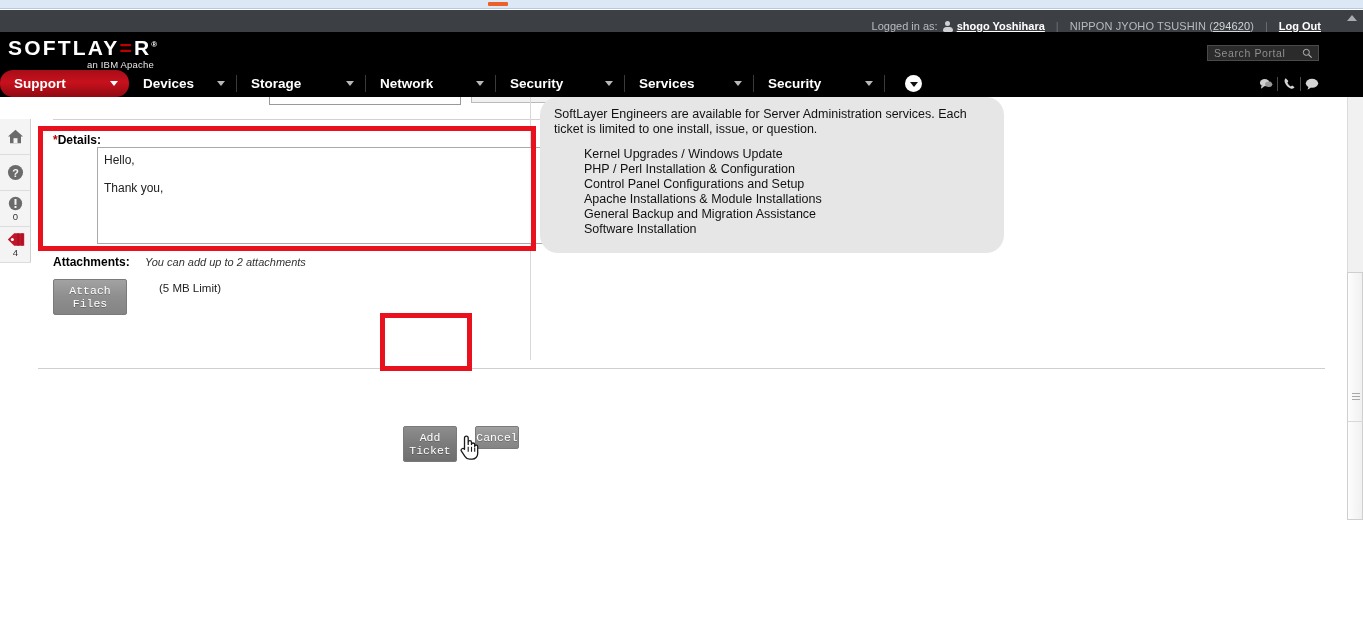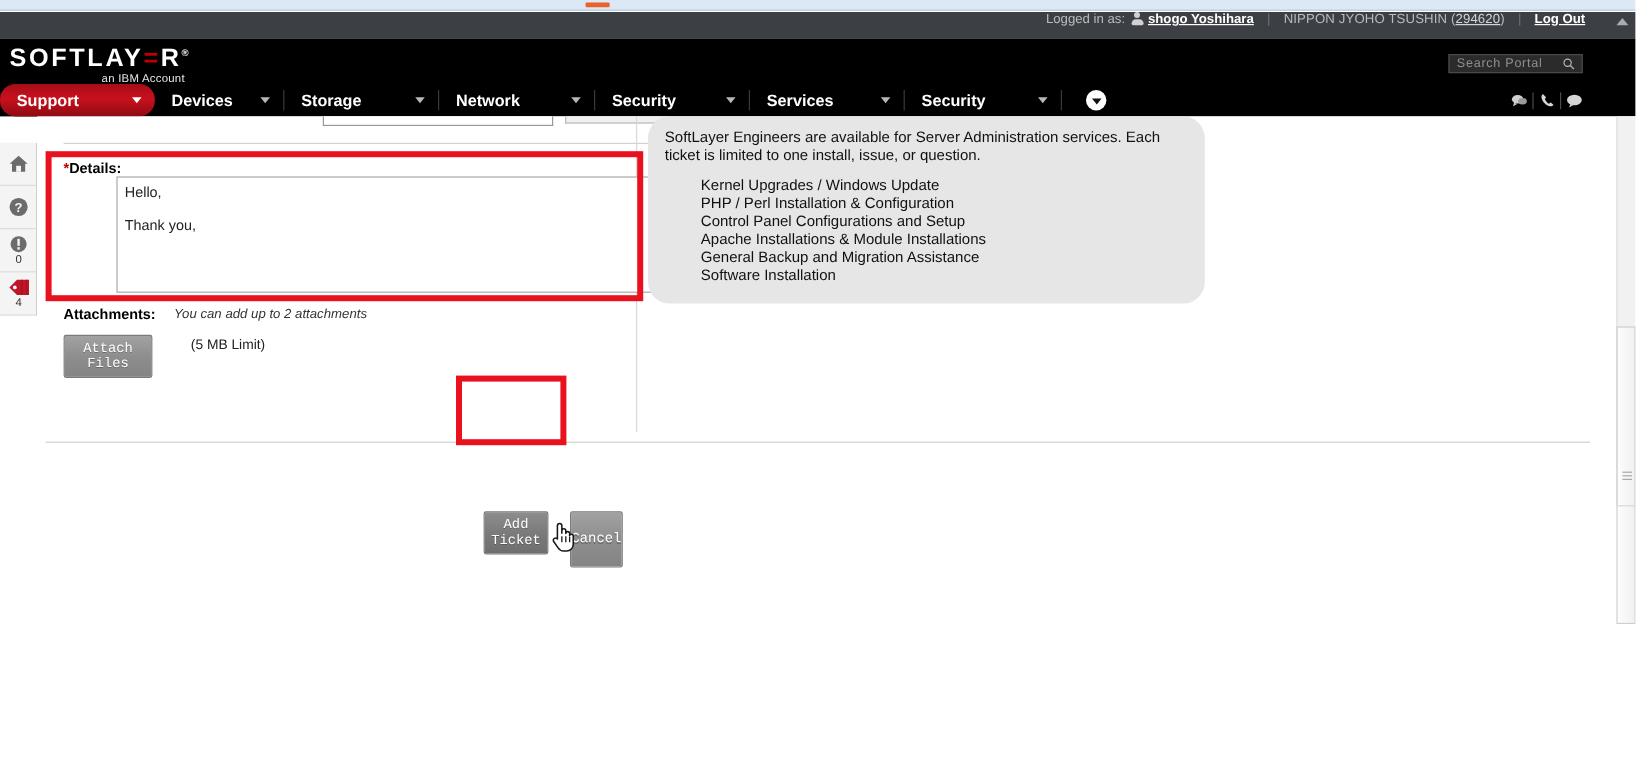--- a/index.html
+++ b/index.html
@@ -26,21 +26,21 @@
 
   
   .util-bar {
     position: absolute; left:0; top:10px; width:1363px; height:22px;
     background: #3c3f44;
     color: #c9cbce;
     font-size: 11px;
   }
   .util-inner {
     position: absolute; right: 42px; top: 0; height: 22px;
-    display: flex; align-items: flex-start; gap: 0px;
+    display: flex; align-items: flex-end; gap: 0px;
     white-space: nowrap;
   }
   .util-label { color: #b9bbbe; font-size: 11px; margin-right: 5px; }
   .util-person-icon {
     display:inline-block; width:10px; height:11px; margin-right:4px;
     position: relative; vertical-align: -1px;
   }
   .util-person-icon::before {
     content:""; position:absolute; left:2.5px; top:0; width:5px; height:5px;
     border-radius:50%; background:#cfd1d4;
@@ -205,21 +205,21 @@
     font-size:11.5px; color:#ffffff;
     background: linear-gradient(to bottom, #a2a2a2 0%, #8e8e8e 50%, #848484 100%);
     border:1px solid #7a7a7a; border-radius:2px;
     padding:3px 8px; cursor:pointer; line-height:13px;
     text-shadow: 0 1px 0 rgba(0,0,0,.25);
   }
   .attach-btn { position:absolute; left:22px; top:182px; width:74px; text-align:center; padding:4px 0; }
   .attach-limit { position:absolute; left:128px; top:185px; font-size:11.5px; color:#222; }
   .add-ticket-btn { position:absolute; left:372px; top:329px; width:54px; text-align:center; padding:4px 0;
      background: linear-gradient(to bottom, #8d8d8d 0%, #7b7b7b 50%, #6f6f6f 100%); }
-  .cancel-btn { position:absolute; left:444px; top:329px; width:44px; text-align:center; padding:16px 0; }
+  .cancel-btn { position:absolute; left:444px; top:329px; width:44px; text-align:center; padding:4px 0; }
 
   
   .info-panel {
     position:absolute; left:509px; top:0px; width:464px;
     background:#e6e6e6; padding:10px 14px 16px 14px;
     color:#111; font-size:12.5px; line-height:15px;border-radius:18px;
   }
   .info-panel p { margin:0 0 10px 0; }
   .info-panel ul { margin:0; padding:0 0 0 30px; list-style:none; }
   .info-panel li { line-height:15px; }
@@ -276,21 +276,21 @@
       <span class="util-logout">Log Out</span>
     </div>
     <div class="util-scroll-arrow"></div>
   </div>
 
   <div class="header">
     <div class="logo">
       <div class="lw">
         <span>SOFTLAY</span><span class="eq">=</span><span>R</span><span class="tm">®</span>
       </div>
-      <div class="sub">an IBM Account</div>
+      <div class="sub">an IBM Apache</div>
     </div>
 
     <div class="search-wrap">
       <input type="text" placeholder="Search Portal" style="">
       <svg class="search-icon" viewBox="0 0 16 16">
         <circle cx="6.3" cy="6.3" r="4.4" fill="none" stroke="#b9b9b9" stroke-width="1.4"></circle>
         <line x1="9.6" y1="9.6" x2="14" y2="14" stroke="#b9b9b9" stroke-width="1.6"></line>
       </svg>
     </div>
   </div>

